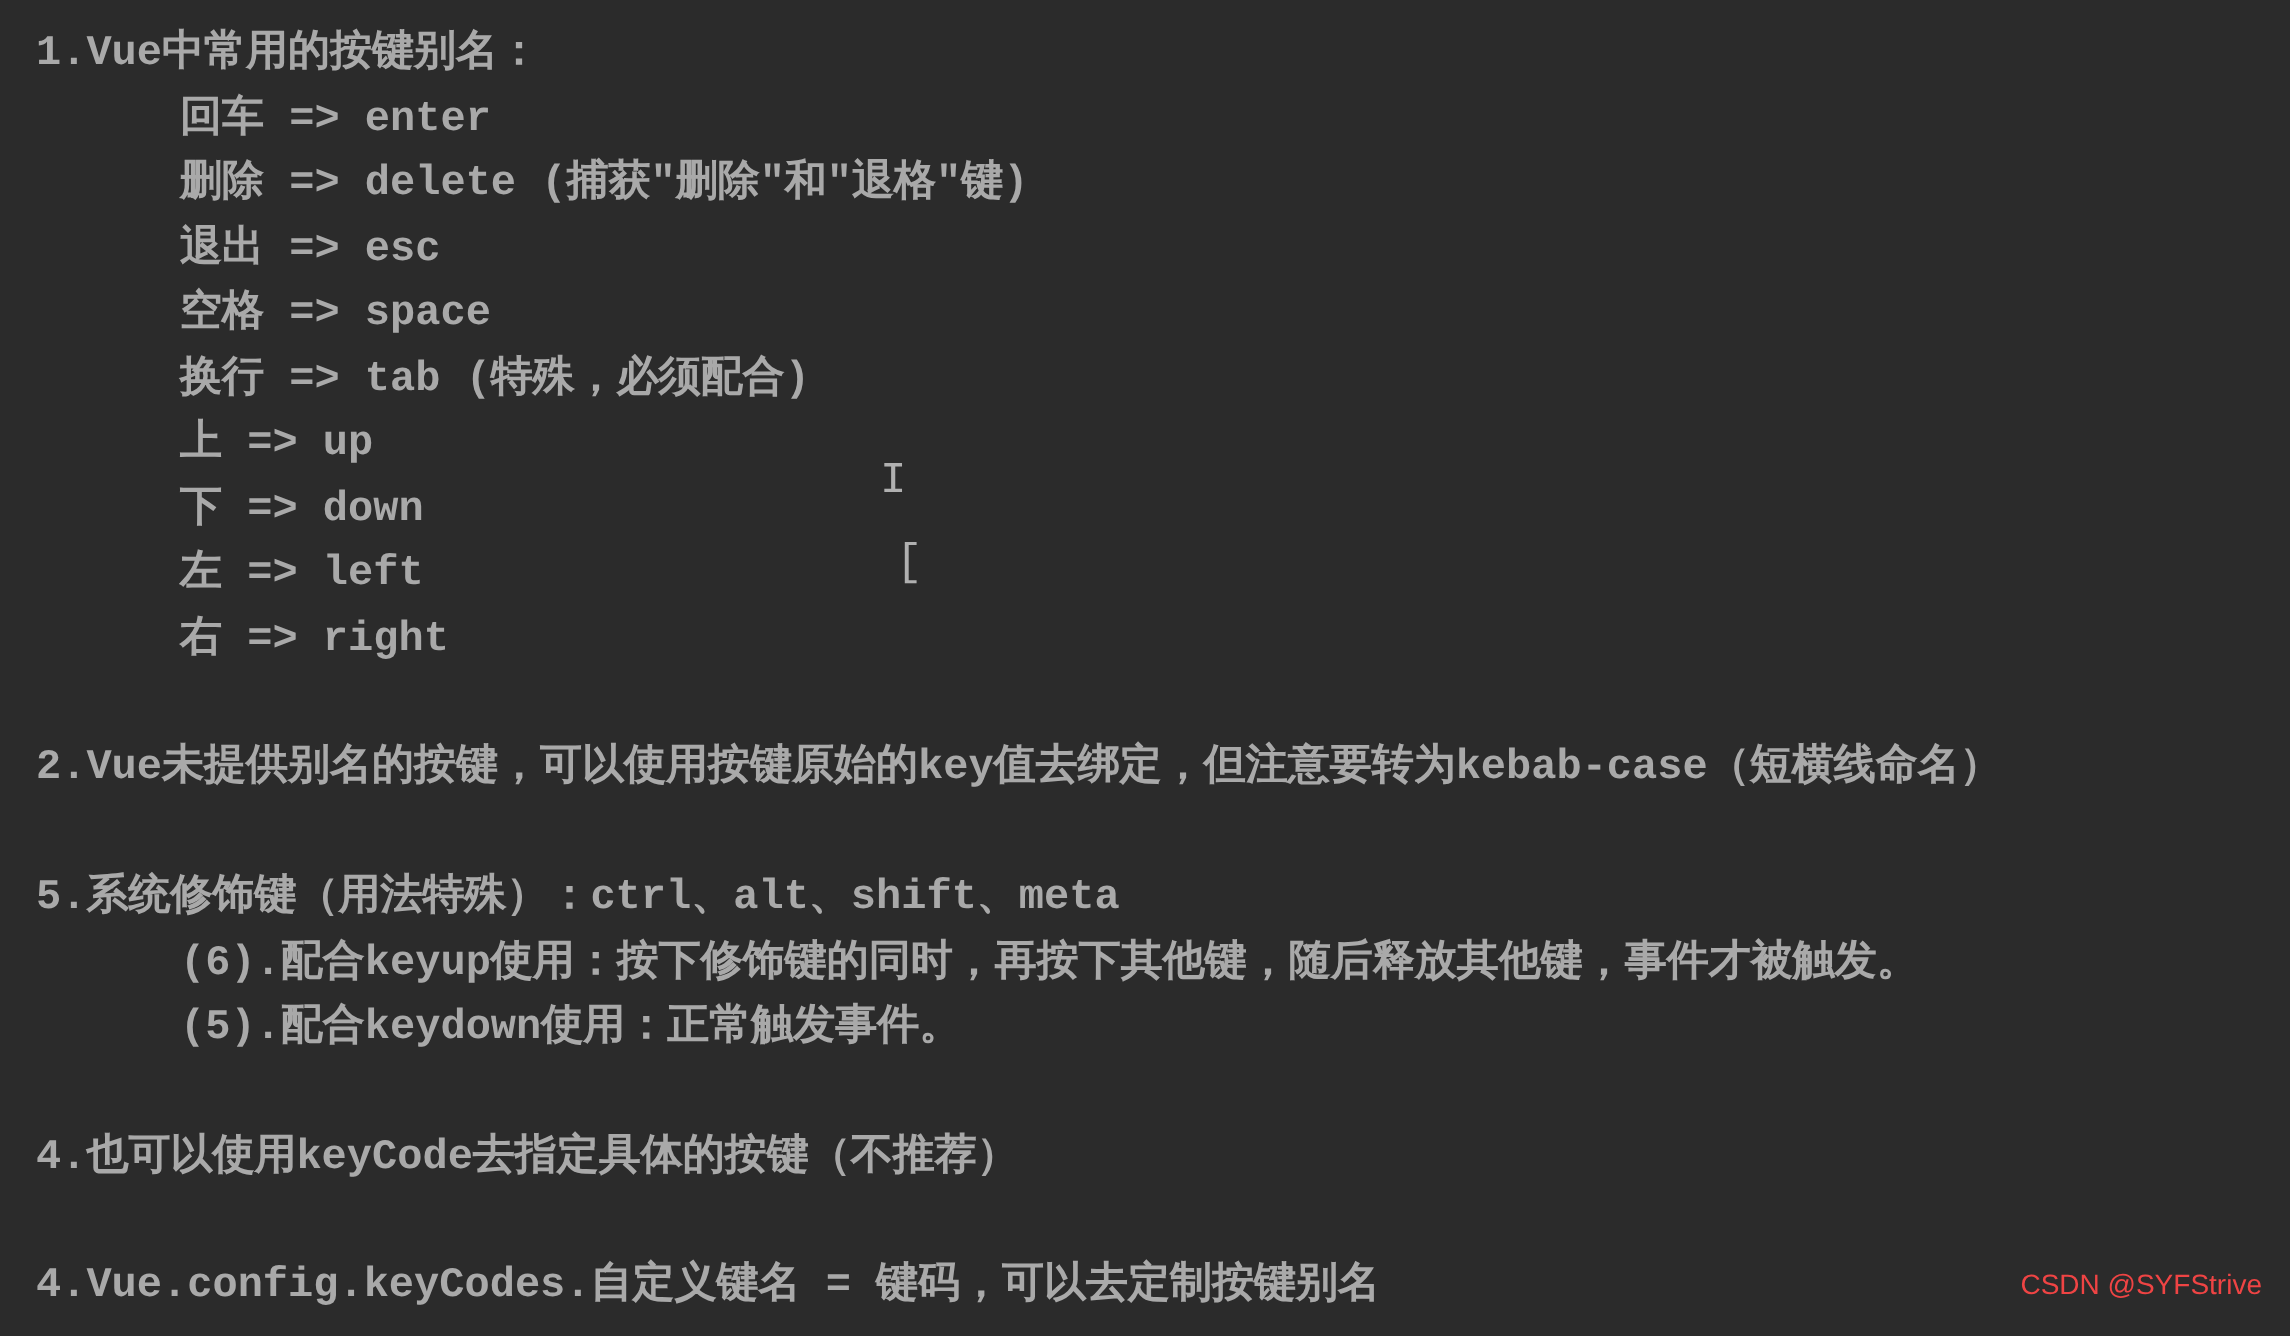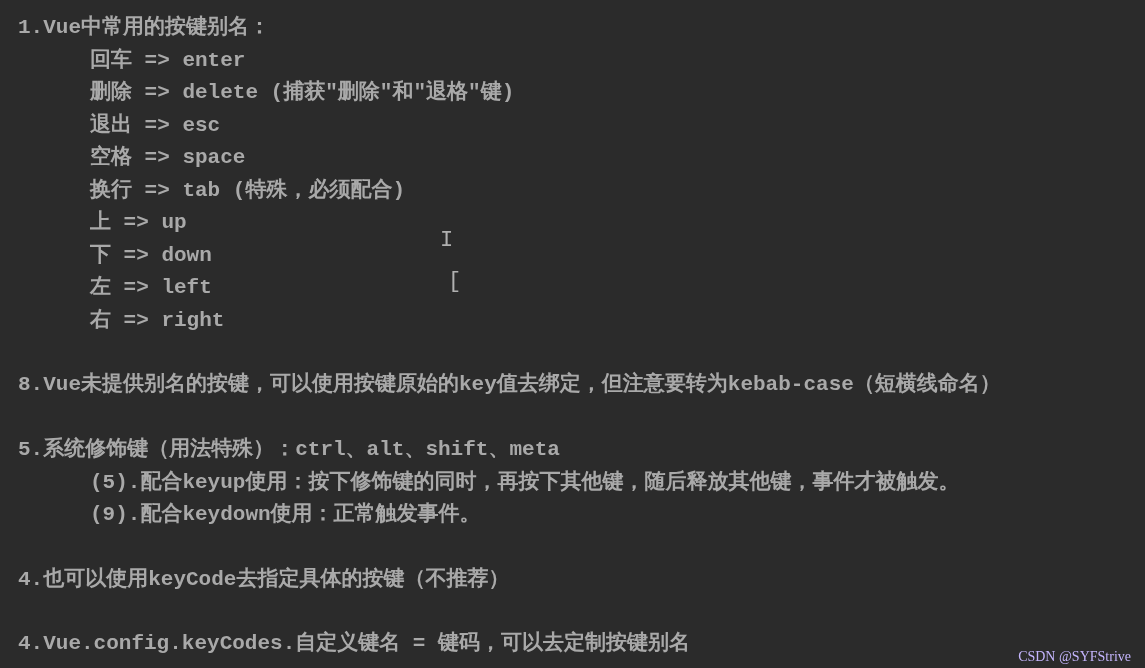--- a/index.html
+++ b/index.html
@@ -41,51 +41,51 @@
     .cursor1 {
       left: 440px;
       top: 224px;
     }
     .cursor2 {
       left: 448px;
       top: 265px;
     }
     .watermark {
       position: absolute;
-      bottom: 0;
+      bottom: 14px;
       right: 14px;
       font-size: 14px;
-      color: #c4b5fd;
+      color: #ef4444;
       font-weight: normal;
-      font-family: Liberation Serif, serif;
+      font-family: Liberation Sans, sans-serif;
     }
   </style>
 </head>
 <body>
 
 <div class="line section-title">1.Vue中常用的按键别名：</div>
 <div class="line indent1">回车 =&gt; enter</div>
 <div class="line indent1">删除 =&gt; delete (捕获"删除"和"退格"键)</div>
 <div class="line indent1">退出 =&gt; esc</div>
 <div class="line indent1">空格 =&gt; space</div>
 <div class="line indent1">换行 =&gt; tab (特殊，必须配合)</div>
 <div class="line indent1">上 =&gt; up</div>
 <div class="line indent1">下 =&gt; down</div>
 <div class="line indent1">左 =&gt; left</div>
 <div class="line indent1">右 =&gt; right</div>
 
 <div class="gap"></div>
 
-<div class="line section-title">8.Vue未提供别名的按键，可以使用按键原始的key值去绑定，但注意要转为kebab-case（短横线命名）</div>
+<div class="line section-title">2.Vue未提供别名的按键，可以使用按键原始的key值去绑定，但注意要转为kebab-case（短横线命名）</div>
 
 <div class="gap"></div>
 
 <div class="line section-title">5.系统修饰键（用法特殊）：ctrl、alt、shift、meta</div>
-<div class="line indent1">(5).配合keyup使用：按下修饰键的同时，再按下其他键，随后释放其他键，事件才被触发。</div>
-<div class="line indent1">(9).配合keydown使用：正常触发事件。</div>
+<div class="line indent1">(6).配合keyup使用：按下修饰键的同时，再按下其他键，随后释放其他键，事件才被触发。</div>
+<div class="line indent1">(5).配合keydown使用：正常触发事件。</div>
 
 <div class="gap"></div>
 
 <div class="line section-title">4.也可以使用keyCode去指定具体的按键（不推荐）</div>
 
 <div class="gap"></div>
 
 <div class="line section-title">4.Vue.config.keyCodes.自定义键名 = 键码，可以去定制按键别名</div>
 
 <span class="cursor cursor1">I</span>

